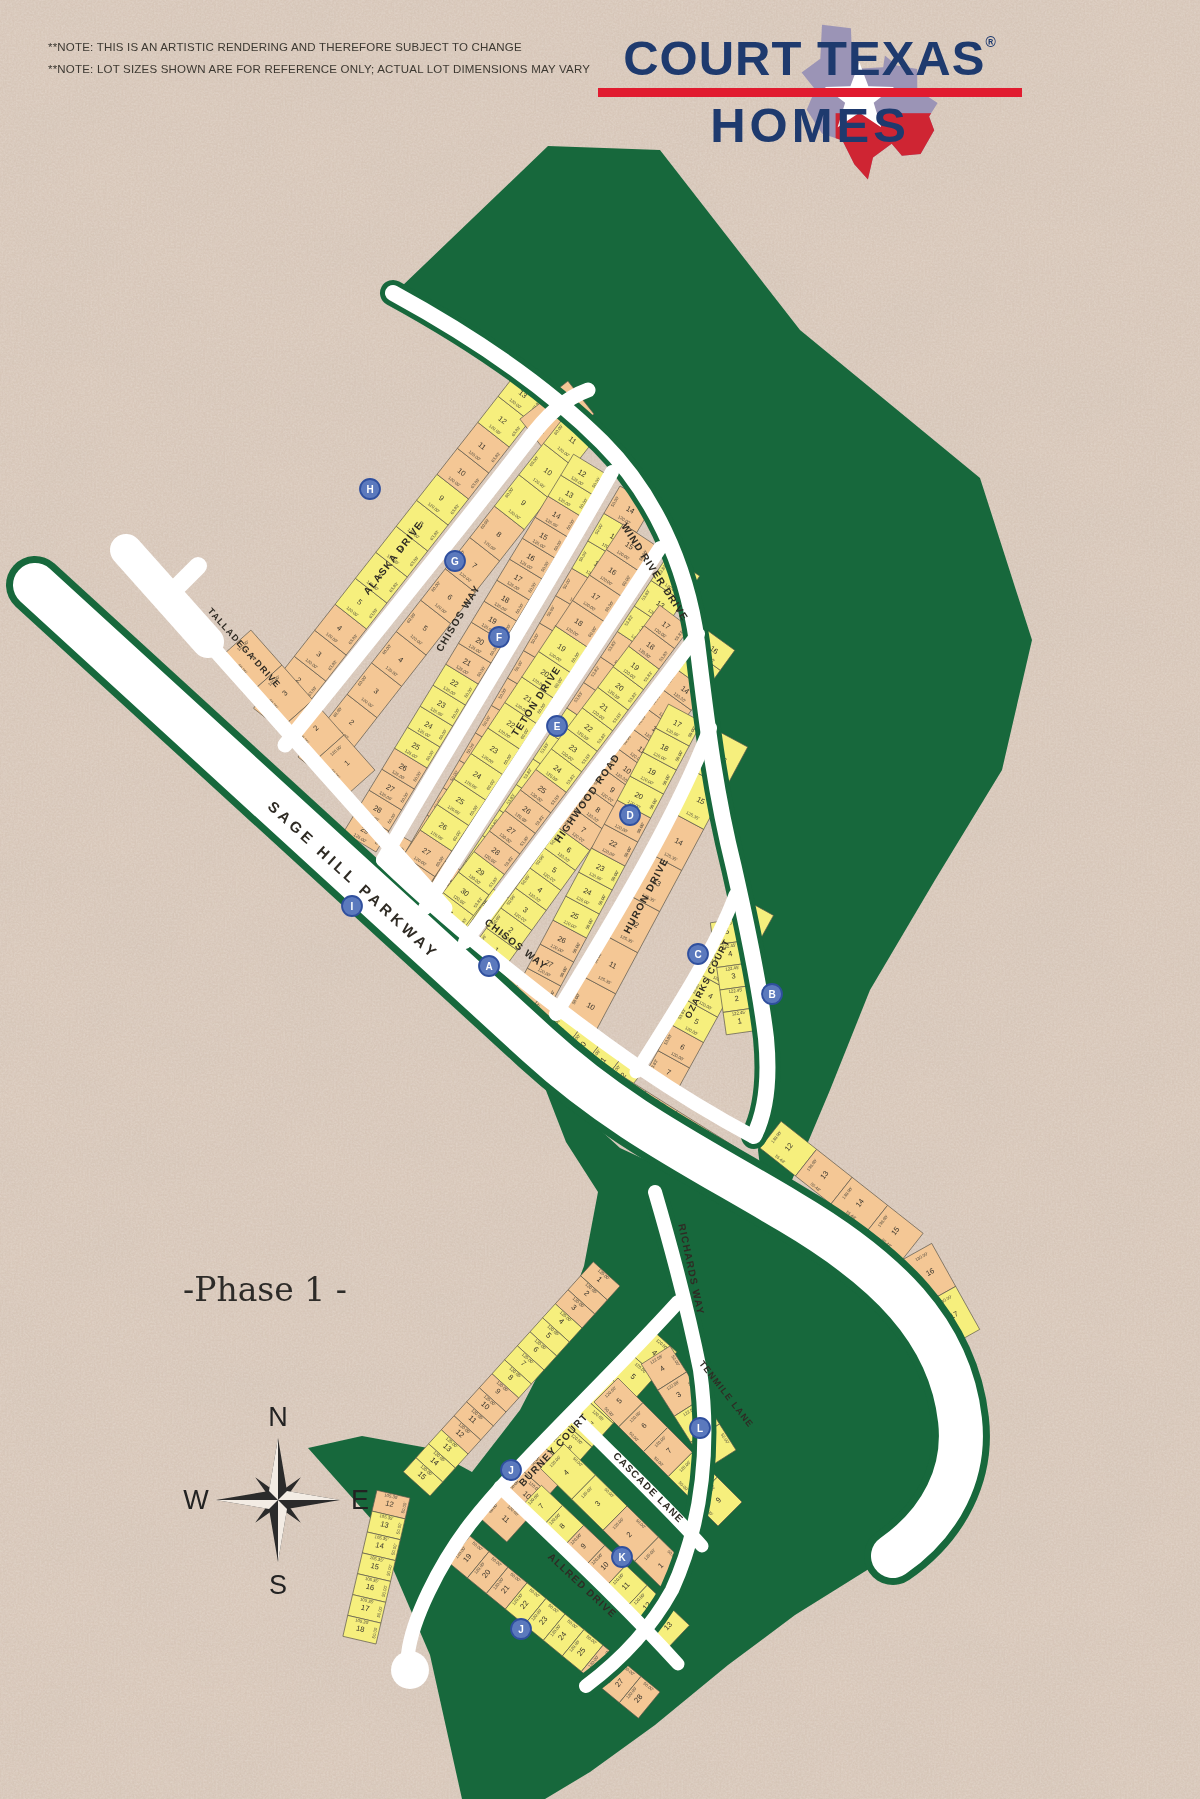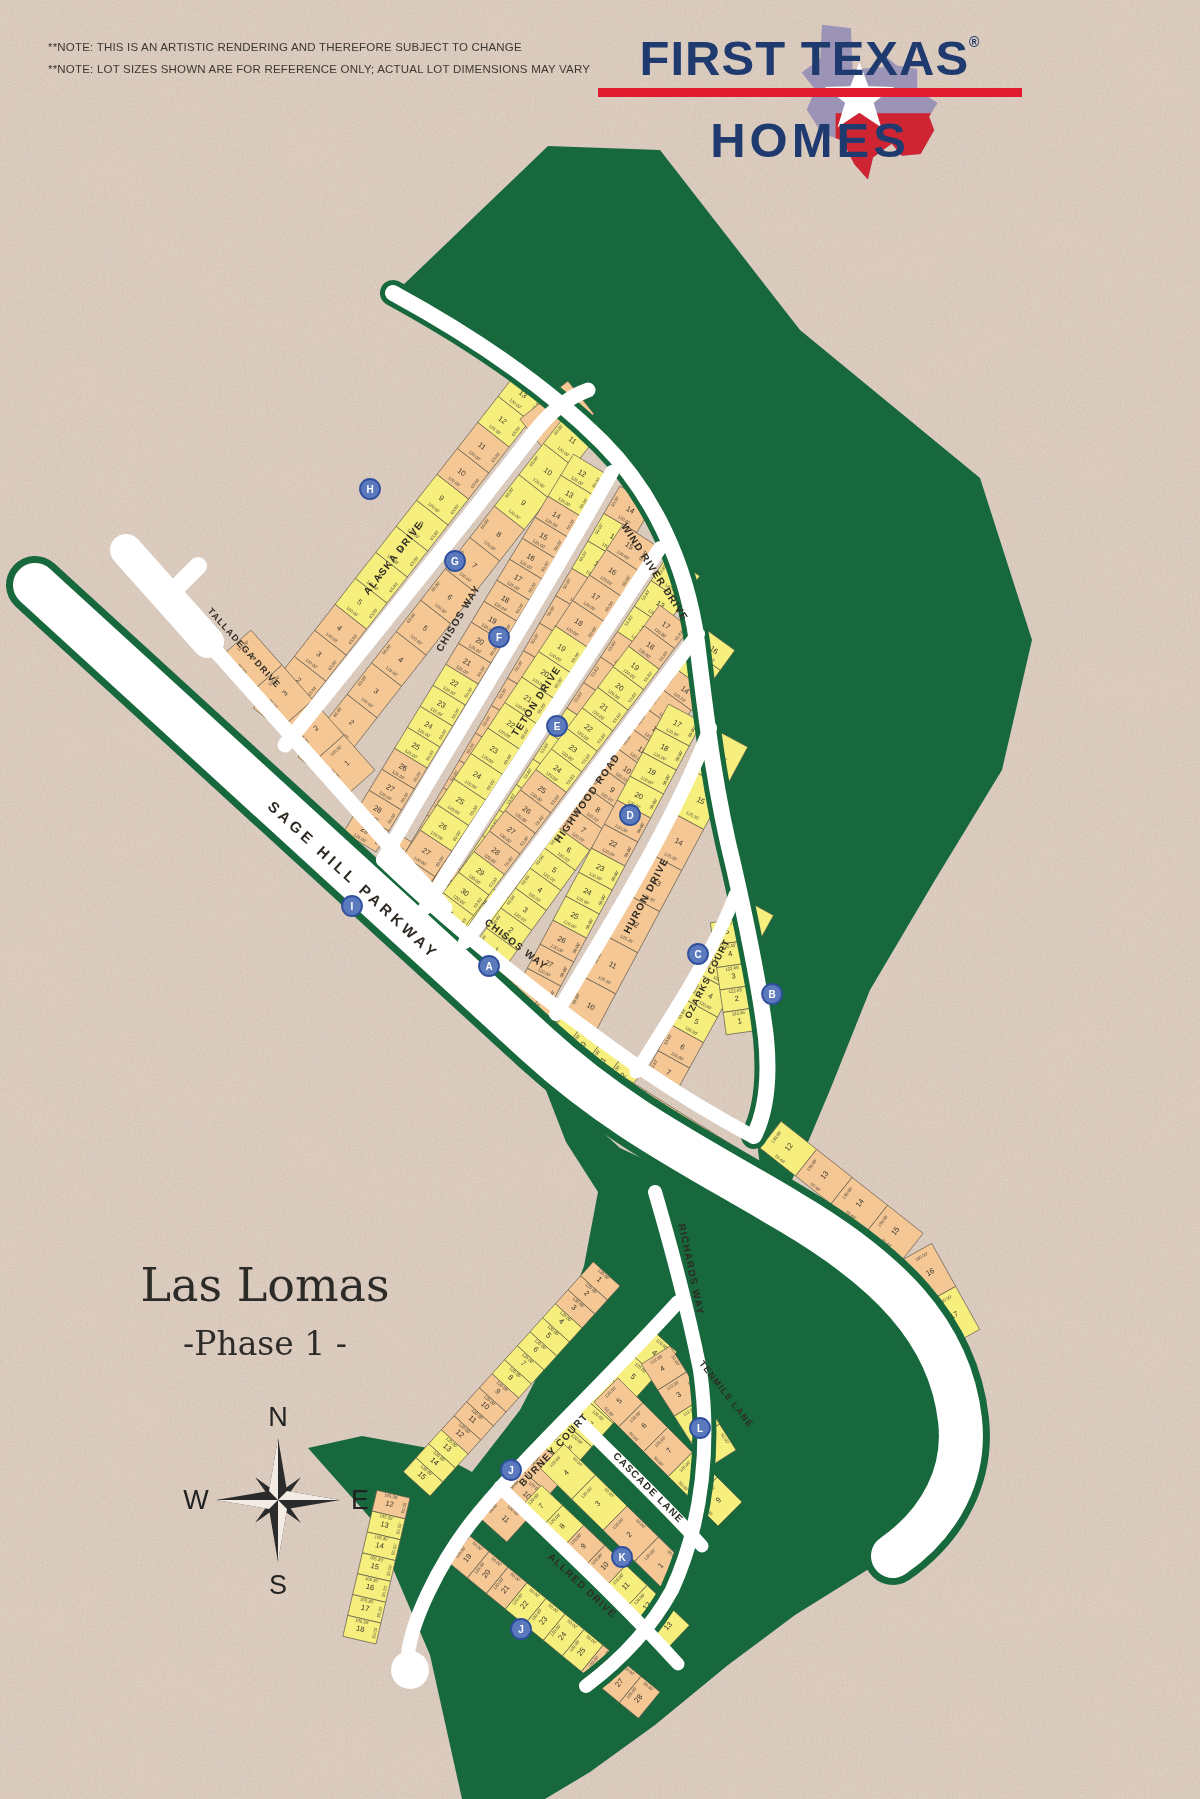--- a/index.html
+++ b/index.html
@@ -9,21 +9,21 @@
   #mapsvg{position:absolute;left:0;top:0;}
   .notes{position:absolute;left:48px;top:36px;color:#3c3831;font-size:11.5px;
          letter-spacing:.2px;line-height:1.95;z-index:5;}
   .logo{position:absolute;left:592px;top:30px;width:436px;height:160px;z-index:5;text-align:center;}
   .logo .tx-shape{position:absolute;right:52px;top:-12px;width:240px;height:170px;z-index:0;}
   .logo .l1{position:relative;z-index:2;font-size:49px;font-weight:bold;color:#1e3a6e;
             letter-spacing:1px;white-space:nowrap;}
   .logo .l1 sup{font-size:14px;vertical-align:28px;}
   .logo .bar{position:relative;z-index:2;height:9px;background:#e11b2f;margin:2px 6px 0 6px;}
   .logo .l2{position:relative;z-index:2;font-size:49px;font-weight:bold;color:#1e3a6e;
-            letter-spacing:4px;margin-top:15px;}
+            letter-spacing:4px;margin-top:0;}
   .title{position:absolute;left:100px;top:1258px;width:330px;text-align:center;z-index:5;
          color:#2d2b28;font-family:"DejaVu Serif","Liberation Serif",serif;}
   .title .t1{font-size:46px;}
   .title .t2{font-size:33px;margin-top:12px;}
   .compass{position:absolute;left:178px;top:1400px;z-index:5;}
 </style>
 </head>
 <body>
 
 <div id="stage">
@@ -1203,27 +1203,26 @@
     <svg class="tx-shape" viewBox="0 0 100 100">
       <defs>
           <clipPath id="txClip">
             <path d="M 30 4 L 47 6 L 48 30 L 66 29 L 67 22 L 74 28 L 86 30 L 86 42 L 98 50 L 93 58 L 96 66 L 88 80 L 77 81 L 71 74 L 60 82 L 57 95 L 49 86 L 42 72 L 30 68 L 21 54 L 26 42 L 18 32 L 29 24 Z"></path>
           </clipPath>
         </defs>
       <path d="M 30 4 L 47 6 L 48 30 L 66 29 L 67 22 L 74 28 L 86 30 L 86 42 L 98 50 L 93 58 L 96 66 L 88 80 L 77 81 L 71 74 L 60 82 L 57 95 L 49 86 L 42 72 L 30 68 L 21 54 L 26 42 L 18 32 L 29 24 Z" fill="#9b94b6"></path>
       <rect x="38" y="56" width="62" height="44" fill="#cf2533" clip-path="url(#txClip)"></rect>
       <polygon fill="#ffffff" points="52,26 57.3,40.2 72.4,40.6 60.4,49.8 64.8,64.3 52,55.8 39.2,64.3 43.6,49.8 31.6,40.6 46.7,40.2"></polygon>
     </svg>
-    <div class="l1"><span>FIRST TEXAS</span><sup>®</sup></div>
+    <div class="l1"><span>COURT TEXAS</span><sup>®</sup></div>
     <div class="bar"></div>
     <div class="l2">HOMES</div>
   </div>
 
   <div class="title">
-    <div class="t1">Las Lomas</div>
     <div class="t2">-Phase 1 -</div>
   </div>
 
   <div class="compass">
     <svg width="200" height="200" viewBox="-100 -100 200 200">
       <g>
         <g transform="rotate(45) scale(0.52)">
           <polygon points="0,-62 9,-9 62,0 9,9 0,62 -9,9 -62,0 -9,-9" fill="#2b2b2b"></polygon>
         </g>
         <polygon points="0,-62 9,-9 62,0 9,9 0,62 -9,9 -62,0 -9,-9" fill="#2b2b2b"></polygon>

